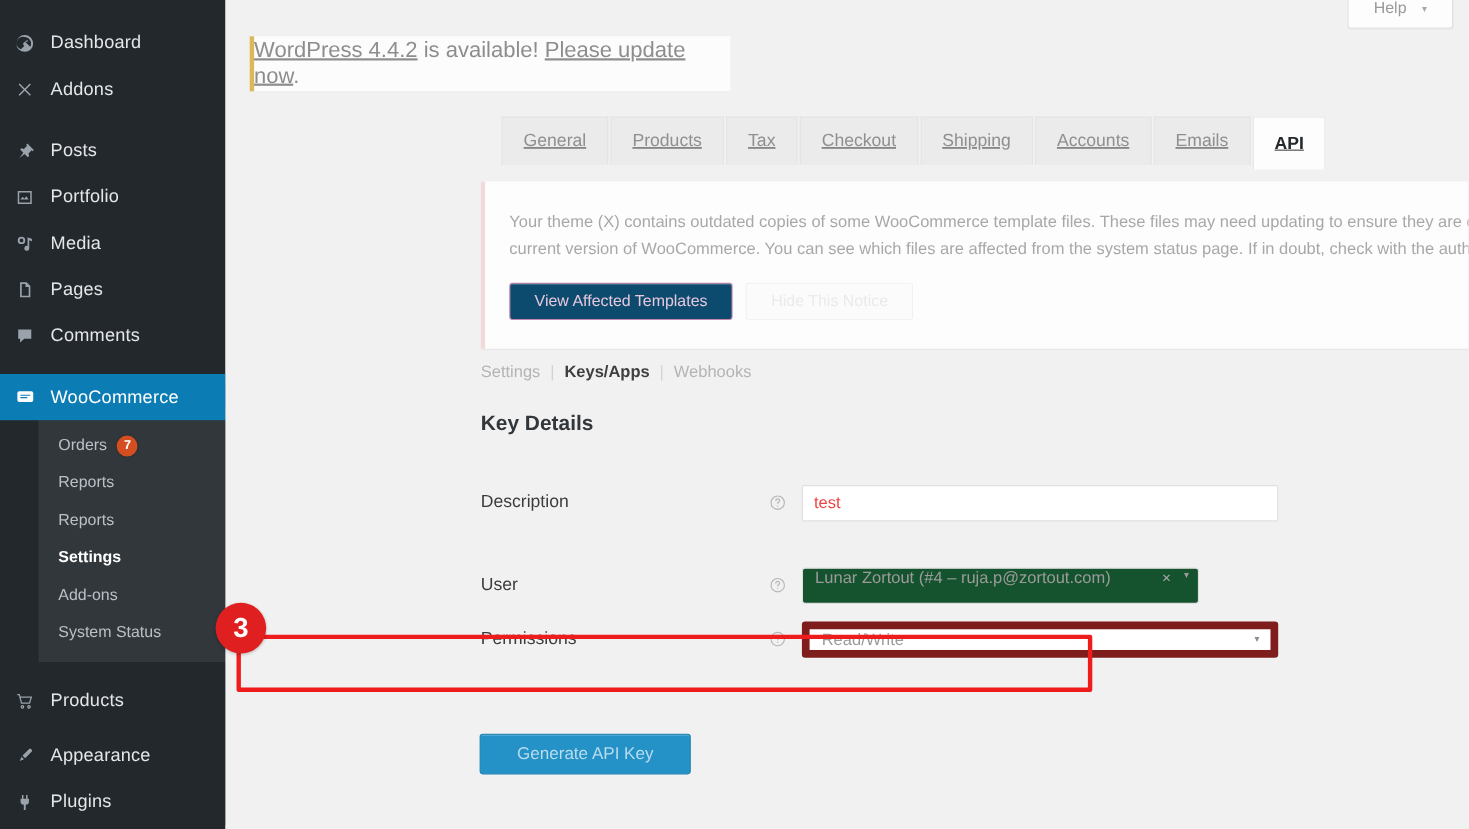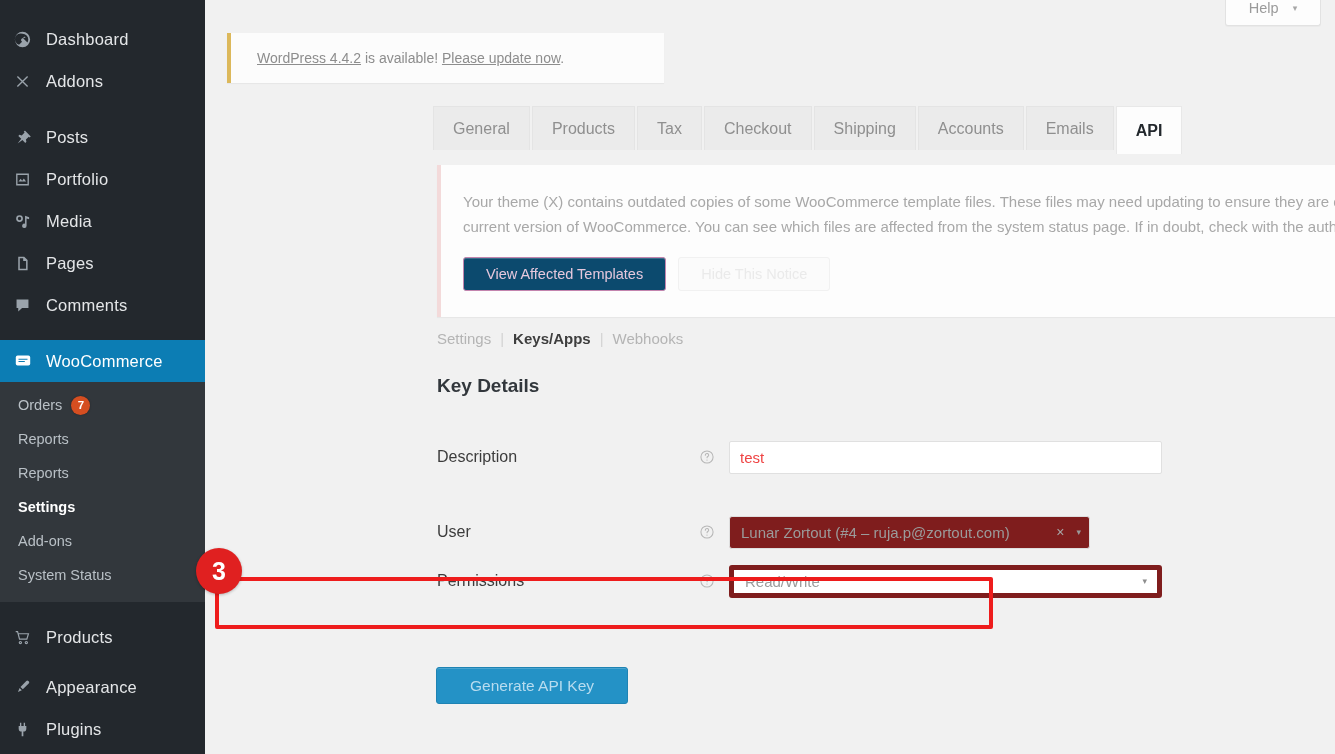--- a/index.html
+++ b/index.html
@@ -44,21 +44,21 @@
   }
   .menu-item.current .m-ico { color: #fff; }
   .menu-item.current::after {
     content: "";
     position: absolute; right: -12px; top: 50%;
     transform: translateY(-50%);
     border-style: solid;
     border-width: 9px 0 9px 12px;
     border-color: transparent transparent transparent #0c7db4;
   }
-  .submenu { background: #32373c; padding: 6px 0 10px 0; }
+  .submenu { background: #32373c; padding: 6px 0 10px 0; margin-left: 35px; }
   .submenu-item {
     display: flex; align-items: center;
     height: 34px;
     padding-left: 18px;
     font-size: 14.5px;
     color: #b9c0c6;
     cursor: pointer;
   }
   .submenu-item.active { color: #fff; font-weight: bold; }
   .badge {
@@ -100,31 +100,31 @@
   #help-btn .caret { font-size: 9px; color: #a7a7a7; }
 
   
   #update-notice {
     position: absolute; left: 22px; top: 33px;
     width: 437px; height: 50px;
     background: #fcfcfc;
     border-left: 4px solid #dcb85b;
     box-shadow: 0 1px 1px rgba(0,0,0,.04);
     display: flex; align-items: center;
-    padding-left: 26px;
-    font-size: 14px;
+    font-size: 20px;
     color: #8d8d8d;
   }
   #update-notice a { color: #8d8d8d; text-decoration: underline; cursor: pointer; }
 
   
   #tabs {
-    position: absolute; left: 228px; top: 106px;
+    position: absolute; left: 251px; top: 106px;
     display: flex; align-items: flex-end;
     height: 44px;
+    text-decoration: underline;
   }
   .tab {
     height: 44px;
     padding: 0 19px;
     display: flex; align-items: center;
     font-size: 16px;
     color: #8f8f8f;
     background: #ebebeb;
     border: 1px solid #e4e4e4;
     border-bottom: none;
@@ -224,38 +224,38 @@
     border: 1px solid #e0e0e0;
     border-radius: 2px;
     padding: 0 10px;
     font-size: 15px;
     color: #ef4444;
     font-family: "Liberation Sans", sans-serif;
     outline: none;
   }
   .select2-box {
     width: 361px; height: 33px;
-    background: #7f1d1d;
+    background: #14532d;
     border: 1px solid #dedede;
     border-radius: 3px;
-    display: flex; align-items: center;
+    display: flex; 
     padding: 0 8px 0 11px;
     font-size: 15px;
     color: #9b9b9b;
     cursor: pointer;
     position: relative;
   }
   .select2-box .s2-val { flex: 1; white-space: nowrap; overflow: hidden; }
   .select2-box .s2-clear { color: #a8a8a8; font-size: 14px; margin-right: 12px; cursor: pointer; }
   .select2-box .s2-caret { color: #9a9a9a; font-size: 9px; cursor: pointer; }
 
   .select-box {
     width: 433px; height: 33px;
     background: #fff;
-    border: 5px solid #7f1d1d;
+    border: 7px solid #7f1d1d;
     border-radius: 3px;
     display: flex; align-items: center;
     padding: 0 10px 0 11px;
     font-size: 15px;
     color: #9b9b9b;
     cursor: pointer;
   }
   .select-box .sb-val { flex: 1; white-space: nowrap; }
   .select-box .sb-caret { color: #8d8d8d; font-size: 9px; }
 

